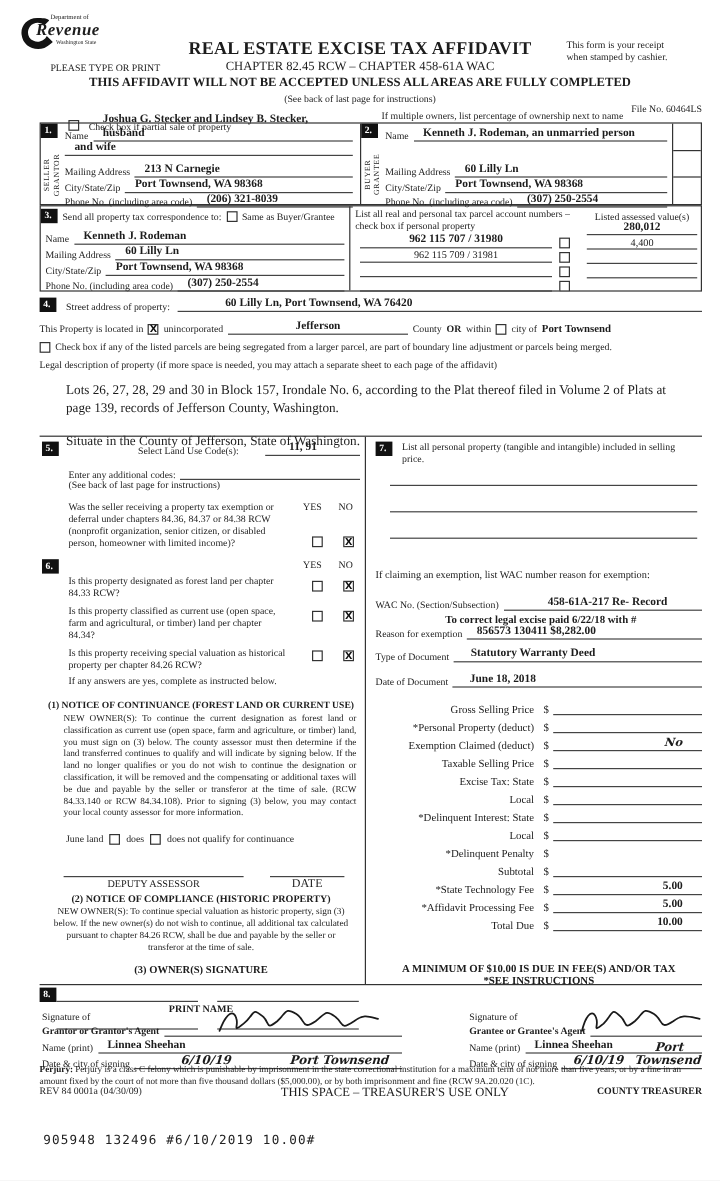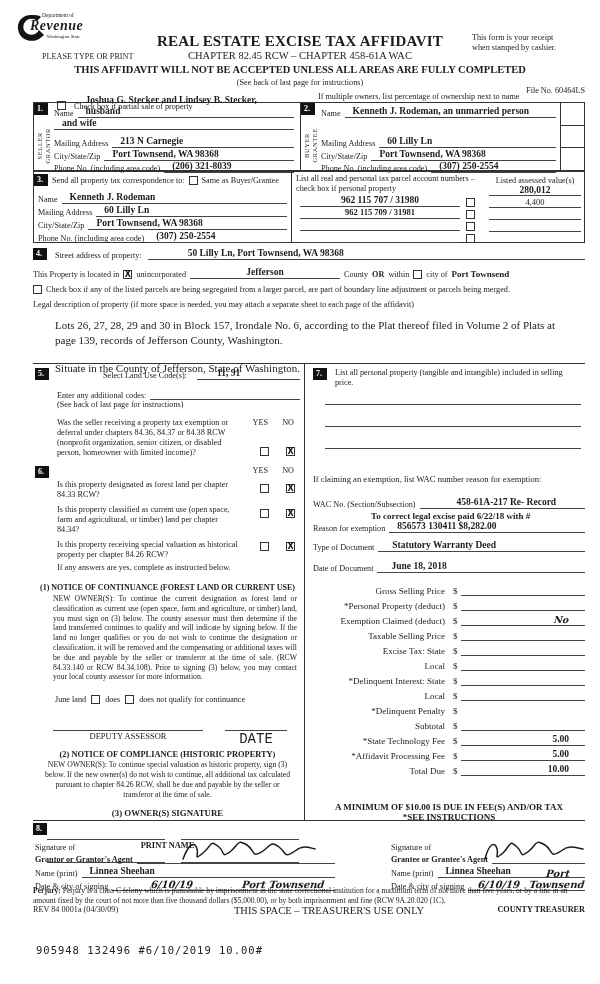--- a/index.html
+++ b/index.html
@@ -189,21 +189,21 @@
 
     <div class="abs" style="left:262px; top:2px; width:180px;">
       <div class="lbl" style="line-height:9.5px;">List all real and personal tax parcel account numbers – check box if personal property</div>
     </div>
     <div class="abs" style="left:266px; top:23px; width:175px;">
       <div style="display:flex; align-items:flex-end; height:12px;">
         <span class="ul val ctr" style="flex:1; line-height:11px;">962 115 707 / 31980</span>
         <span class="cb" style="margin-left:6px;"></span>
       </div>
       <div style="display:flex; align-items:flex-end; height:12px;">
-        <span class="ul val ctr" style="flex:1; line-height:11px; font-weight:bold; font-size:8.5px;">962 115 709 /  31981</span>
+        <span class="ul val ctr" style="flex:1; line-height:11px; font-weight:normal; font-size:8.5px;">962 115 709 /  31981</span>
         <span class="cb" style="margin-left:6px;"></span>
       </div>
       <div style="display:flex; align-items:flex-end; height:12px;">
         <span class="ul val ctr" style="flex:1; line-height:11px;"></span>
         <span class="cb" style="margin-left:6px;"></span>
       </div>
       <div style="display:flex; align-items:flex-end; height:12px;">
         <span class="ul val ctr" style="flex:1; line-height:11px;"></span>
         <span class="cb" style="margin-left:6px;"></span>
       </div>
@@ -216,21 +216,21 @@
       <div class="ul val ctr" style="height:12px; line-height:12px; font-weight:normal; font-size:8.5px;">4,400</div>
       <div class="ul val ctr" style="height:12px; line-height:12px;"></div>
       <div class="ul val ctr" style="height:12px; line-height:12px;"></div>
     </div>
   </div>
 
   <div class="abs" style="left:33px; top:248px; width:552px;">
     <div style="display:flex; align-items:flex-end;">
       <span class="tab">4.</span>
       <span class="lbl" style="margin:0 6px 0 8px; white-space:nowrap;">Street address of property:</span>
-      <span class="ul val" style="flex:1; padding-left:40px; line-height:11px;">50 Lilly Ln, Port Townsend, WA  98368</span>
+      <span class="ul val" style="flex:1; padding-left:40px; line-height:11px;">60 Lilly Ln, Port Townsend, WA  76420</span>
     </div>
     <div style="display:flex; align-items:flex-end; margin-top:7px; gap:4px;">
       <span class="lbl">This Property is located in</span>
       <span class="cb">X</span>
       <span class="lbl">unincorporated</span>
       <span class="ul val ctr" style="width:150px; line-height:11px;">Jefferson</span>
       <span class="lbl">County</span>
       <span class="lbl b">OR</span>
       <span class="lbl">within</span>
       <span class="cb"></span>
@@ -244,21 +244,21 @@
     <div class="lbl" style="margin-top:6px;">Legal description of property (if more space is needed, you may attach a separate sheet to each page of the affidavit)</div>
     <div style="font-size:11px; line-height:15px; margin:9px 0 0 22px; width:520px;">Lots 26, 27, 28, 29 and 30 in Block 157, Irondale No. 6, according to the Plat thereof filed in Volume 2 of Plats at page 139, records of Jefferson County, Washington.</div>
     <div style="font-size:11px; margin:14px 0 0 22px;">Situate in the County of Jefferson, State of Washington.</div>
   </div>
 
   <div class="abs" style="left:33px; top:363px; width:552px; height:457px; border-top:1px solid #333;">
 
     <div class="colL">
       <div style="display:flex; align-items:flex-end;">
         <span class="tab">5.</span>
-        <span class="lbl" style="margin:0 10px; white-space:nowrap;padding-left:44px;">Select Land Use Code(s):</span>
+        <span class="lbl" style="margin:0 22px; white-space:nowrap;padding-left:44px;">Select Land Use Code(s):</span>
         <span class="ul val" style="flex:1; line-height:11px; padding-left:20px;">11, 91</span>
       </div>
       <div class="frow" style="height:16px; margin:4px 0 0 22px;justify-content:center;">
         <span class="lbl">Enter any additional codes:</span>
         <span class="ul" style="flex:1;"></span>
       </div>
       <div class="lbl" style="margin-left:22px;">(See back of last page for instructions)</div>
 
       <div class="qwrap" style="margin:9px 0 0 22px;">
         <span class="yn-yes">YES</span>
@@ -301,21 +301,21 @@
         <span class="cb"></span>
         <span class="lbl">does not  qualify for continuance</span>
       </div>
 
       <div style="display:flex; margin:26px 0 0 18px; gap:22px;">
         <span class="ul" style="width:150px;"></span>
         <span class="ul" style="width:62px;"></span>
       </div>
       <div style="display:flex; margin-left:18px; gap:22px;">
         <span class="lbl ctr" style="width:150px; font-size:8.5px;">DEPUTY ASSESSOR</span>
-        <span class="lbl ctr" style="width:62px; font-size:14px;font-family:Liberation Mono, monospace;">DATE</span>
+        <span class="lbl ctr" style="width:62px; font-size:10px;">DATE</span>
       </div>
 
       <div class="ctr b" style="font-size:8.4px; margin-top:3px;">(2) NOTICE OF COMPLIANCE (HISTORIC PROPERTY)</div>
       <div class="para ctr" style="margin:1px 6px 0 6px; text-align:center;">NEW OWNER(S): To continue special valuation as historic property, sign (3) below. If the new owner(s) do not wish to continue, all additional tax calculated pursuant to chapter 84.26 RCW, shall be due and payable by the seller or transferor at the time of sale.</div>
 
       <div class="ctr b" style="font-size:8.8px; margin-top:9px;text-align:center;">(3)  OWNER(S) SIGNATURE</div>
 
       <div style="display:flex; margin:21px 0 0 12px; gap:16px;">
         <span class="ul" style="width:118px;"></span>
         <span class="ul" style="width:118px;"></span>

